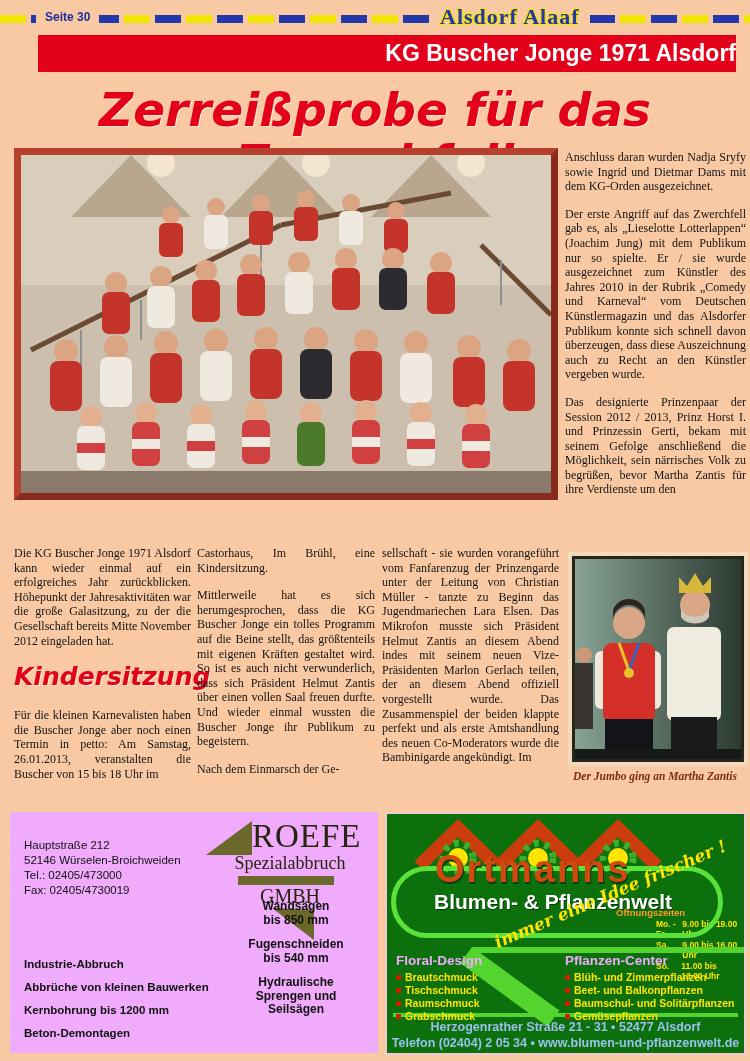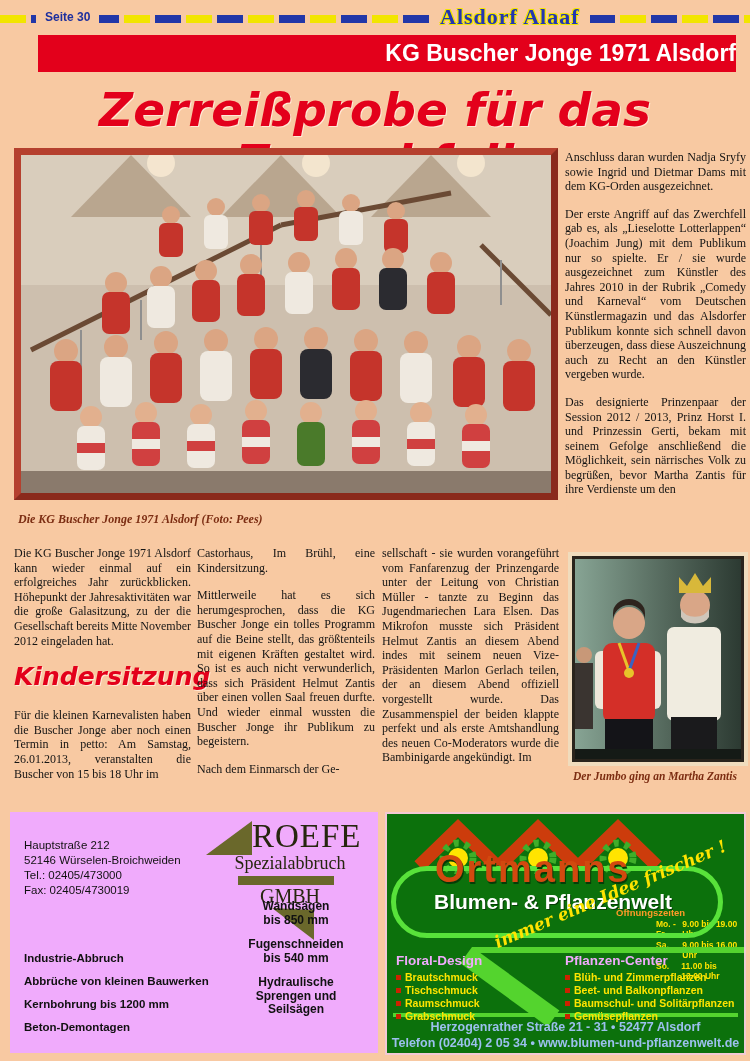--- a/index.html
+++ b/index.html
@@ -34,21 +34,21 @@
   .col1{left:14px;top:546px;width:177px;}
   .col2{left:197px;top:546px;width:178px;}
   .col3{left:382px;top:546px;width:177px;}
   .subhead{margin:14px 0 17px 0;text-align:center;color:#e3001b;
     font:italic 800 25px "DejaVu Sans",sans-serif;text-shadow:1px 1px 0 #ffe9d6;}
   
   .ad-roefe{position:absolute;left:10px;top:812px;width:368px;height:241px;background:#f0abfc;
     font-family:"Liberation Sans",sans-serif;color:#111;}
   .roefe-left{position:absolute;left:14px;top:26px;width:200px;font-size:11.5px;line-height:15px;}
   .roefe-contact{position:absolute;left:14px;top:98px;width:345px;font-size:11.5px;line-height:15px;}
-  .roefe-services-left{position:absolute;left:14px;top:140px;width:185px;}
+  .roefe-services-left{position:absolute;left:14px;top:146px;width:185px;}
   .roefe-services-left div{font-weight:700;font-size:11.5px;margin-bottom:11px;}
   .roefe-logo{position:absolute;left:196px;top:6px;width:168px;font-family:"Liberation Serif",serif;color:#26260e;}
   .roefe-name{font-size:33px;letter-spacing:1px;display:inline-block;vertical-align:top;}
   .roefe-sub{font-size:18px;text-align:center;margin-top:-2px;}
   .roefe-gmbh-row{display:flex;align-items:center;margin-top:2px;flex-direction:column;}
   .roefe-bar{width:96px;height:9px;background:#6a682b;margin-right:8px;}
   .roefe-gmbh{font-size:20px;}
   .roefe-services-right{position:absolute;left:208px;top:88px;width:156px;text-align:center;}
   .roefe-services-right div{font-weight:700;font-size:12px;line-height:13.5px;margin-bottom:11px;white-space:pre-line;}
   
@@ -258,21 +258,20 @@
           </g>
         <g transform="translate(455,260)">
             <circle cx="0" cy="0" r="11" fill="#e2b08e"></circle>
             <rect x="-14" y="9" width="28" height="44" rx="7" fill="#d04040"></rect>
             <rect x="-14" y="26" width="28" height="10" fill="#efe9e0"></rect>
           </g>
       </g>
       <rect y="316" width="530" height="22" fill="#8a7a6c"></rect>
     </svg>
   </div>
-  <div class="caption caption1">Die KG Buscher Jonge 1971 Alsdorf (Foto: Pees)</div>
 
   <div class="col right-col">
     <p>Anschluss daran wurden Nadja Sryfy sowie Ingrid und Dietmar Dams mit dem KG-Orden ausgezeichnet.</p>
     <p>Der erste Angriff auf das Zwerchfell gab es, als „Lieselotte Lotterlappen“ (Joachim Jung) mit dem Publikum nur so spielte. Er / sie wurde ausgezeichnet zum Künstler des Jahres 2010 in der Rubrik „Comedy und Karneval“ vom Deutschen Künstlermagazin und das Alsdorfer Publikum konnte sich schnell davon überzeugen, dass diese Auszeichnung auch zu Recht an den Künstler vergeben wurde.</p>
     <p>Das designierte Prinzenpaar der Session 2012 / 2013, Prinz Horst I. und Prinzessin Gerti, bekam mit seinem Gefolge anschließend die Möglichkeit, sein närrisches Volk zu begrüßen, bevor Martha Zantis für ihre Verdienste um den</p>
   </div>
 
   <div class="col col1">
     <p>Die KG Buscher Jonge 1971 Alsdorf kann wieder einmal auf ein erfolgreiches Jahr zurückblicken. Höhepunkt der Jahresaktivitäten war die große Galasitzung, zu der die Gesellschaft bereits Mitte November 2012 eingeladen hat.</p>
     <h2 class="subhead">Kindersitzung</h2>

